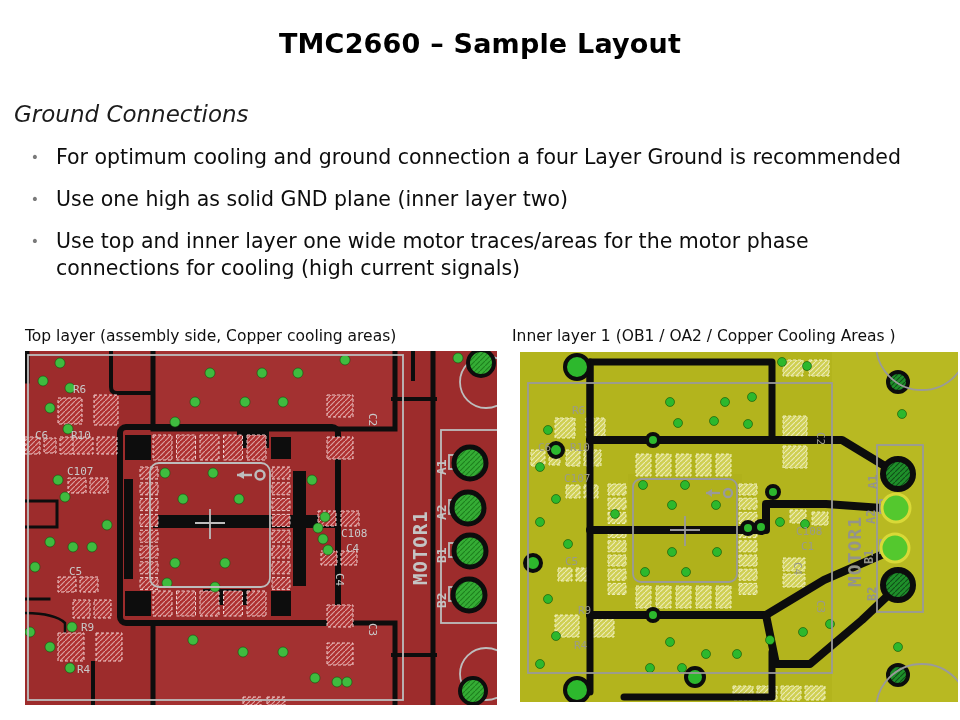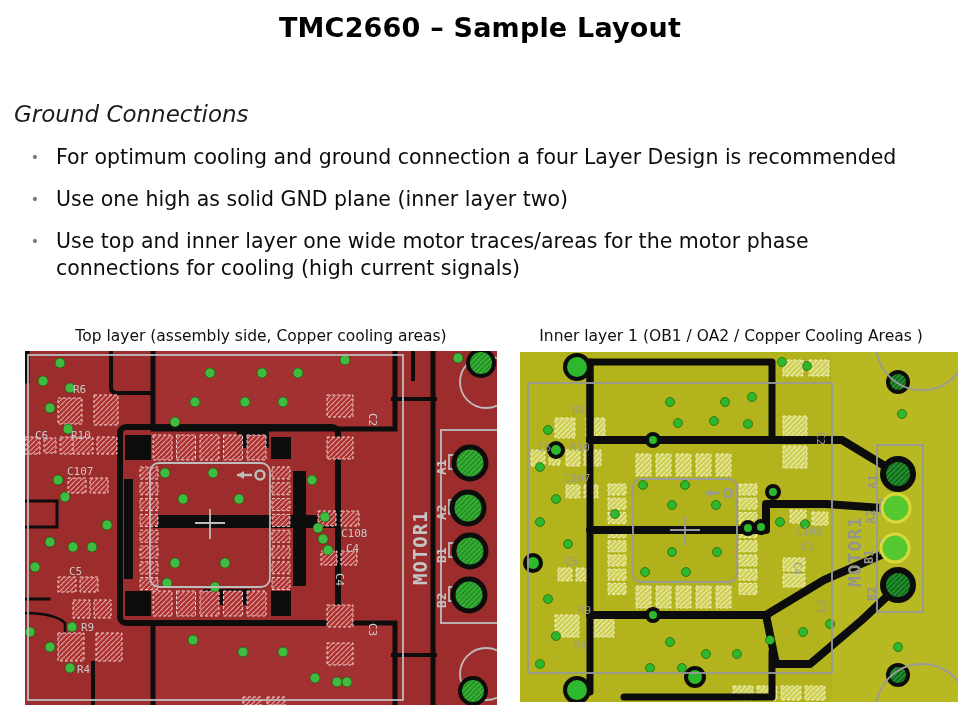--- a/index.html
+++ b/index.html
@@ -1,26 +1,26 @@
 <!DOCTYPE html>
 <html><head>
 <meta charset="utf-8">
 <style>
   html,body{margin:0;padding:0;background:#fff;}
   #slide{position:relative;width:960px;height:720px;background:#ffffff;overflow:hidden;
          font-family:"DejaVu Sans","Liberation Sans",sans-serif;color:#111;
          outline:1px solid #dcdcdc;}
-  .title{position:absolute;top:12px;left:0;width:100%;text-align:center;
+  .title{position:absolute;top:28px;left:0;width:100%;text-align:center;
          font-size:27px;font-weight:bold;color:#000;letter-spacing:.2px;}
   .heading{position:absolute;top:101px;left:14px;font-size:23px;color:#1c1c1c;font-style:italic;}
   .bullets{position:absolute;top:144px;left:14px;margin:0;padding:0;list-style:none;}
   .bullets li{display:flex;align-items:flex-start;margin:0 0 15px 0;}
   .dot{flex:0 0 42px;text-align:center;color:#7a7a7a;font-size:14px;line-height:27px;}
   .btxt{font-size:20.5px;line-height:27px;color:#0d0d0d;max-width:880px;}
-  .caption{position:absolute;top:327px;font-size:15.5px;color:#0f0f0f;text-align:center;}
+  .caption{position:absolute;top:327px;font-size:15.5px;color:#0f0f0f;}
   .capL{left:25px;width:472px;}
   .capR{left:512px;width:438px;}
   .fig{position:absolute;display:block;}
   .figL{left:25px;top:351px;}
   .figR{left:520px;top:352px;}
   
   .lblL{font-family:"DejaVu Sans Mono","Liberation Mono",monospace;font-size:11px;fill:#c9c9c9;}
   .lblR{font-family:"DejaVu Sans Mono","Liberation Mono",monospace;font-size:11px;fill:#9a9a8a;}
   .motorL{font-family:"DejaVu Sans Mono","Liberation Mono",monospace;font-size:19px;font-weight:bold;fill:#c4c4c4;letter-spacing:1px;}
   .motorR{font-family:"DejaVu Sans Mono","Liberation Mono",monospace;font-size:18px;font-weight:bold;fill:#94948a;letter-spacing:1px;}
@@ -33,21 +33,21 @@
 <body>
 
 <div id="slide">
 
   <div class="title">TMC2660 – Sample Layout</div>
   <div class="heading">Ground Connections</div>
 
   <ul class="bullets">
     <li>
       <span class="dot">•</span>
-      <span class="btxt">For optimum cooling and ground connection a four Layer Design is recommended</span>
+      <span class="btxt">For optimum cooling and ground connection a four Layer Ground is recommended</span>
     </li>
     <li>
       <span class="dot">•</span>
       <span class="btxt">Use one high as solid GND plane (inner layer two)</span>
     </li>
     <li>
       <span class="dot">•</span>
       <span class="btxt">Use top and inner layer one wide motor traces/areas for the motor phase connections for cooling (high current signals)</span>
     </li>
   </ul>

